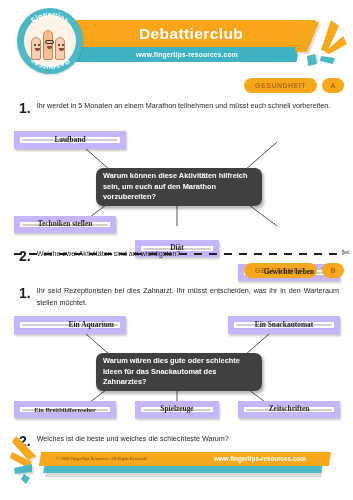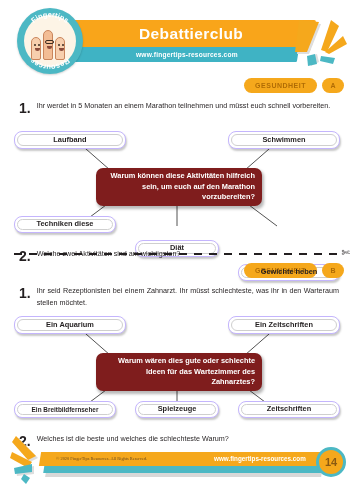--- a/index.html
+++ b/index.html
@@ -103,45 +103,46 @@
     font-size:7.2px; color:#231f20; line-height:1.65;
     text-align:justify; flex:1;
   }
 
   
   .map { position:absolute; left:0; width:353px; }
 
   .node {
     position:absolute;
     background:#ffffff;
-    border:1px solid #c4b5fd;
-    border-radius:8px;
+    border:6px solid #c4b5fd;
+    border-radius:0;
     box-shadow: 1px 2px 2px rgba(0,0,0,.22);
     display:flex; align-items:center; justify-content:center;
     text-align:center;
+    font-family:Liberation Serif, serif;
   }
   .node::before {
     content:"";
     position:absolute; left:2px; top:2px; right:2px; bottom:2px;
     border:1px solid #cfcfcf; border-radius:8px;
     pointer-events:none;
   }
   .node span {
     position:relative; z-index:1;
     font-size:7.4px; font-weight:bold; color:#231f20;
     line-height:1.15; padding:0 6px;
   }
 
   .center-box {
     position:absolute;
-    background:#7f1d1d;
+    background:#404040;
     border-radius:7px;
     box-shadow: 1.5px 2.5px 3px rgba(0,0,0,.28);
     display:flex; align-items:center; justify-content:center;
-    text-align:right;
+    text-align:left;
   }
   .center-box span {
     color:#ffffff; font-size:7.4px; font-weight:600; line-height:1.45;
     padding:0 7px;
   }
 
   .connector { position:absolute; left:0; top:0; width:353px; height:100%; }
 
   
   .cutline { position:absolute; left:14px; top:253px; width:325px; height:2px; }
@@ -254,30 +255,27 @@
         <line x1="78" y1="16" x2="110" y2="44" stroke="#404040" stroke-width="0.9"></line>
         <line x1="277" y1="16" x2="245" y2="44" stroke="#404040" stroke-width="0.9"></line>
         <line x1="110" y1="76" x2="78" y2="100" stroke="#404040" stroke-width="0.9"></line>
         <line x1="177" y1="80" x2="177" y2="100" stroke="#404040" stroke-width="0.9"></line>
         <line x1="245" y1="76" x2="277" y2="100" stroke="#404040" stroke-width="0.9"></line>
       </svg>
 
       <div class="node" style="left:14px;  top:5px;  width:112px; height:18px;">
         <span>Laufband</span>
       </div>
-      <div class="node" style="left:228px; top:5px;  width:112px; height:18px;">
-        <span>Schwimmen</span>
-      </div>
 
       <div class="center-box" style="left:96px; top:42px; width:166px; height:38px;">
         <span>Warum können diese Aktivitäten hilfreich sein, um euch auf den Marathon vorzubereiten?</span>
       </div>
 
       <div class="node" style="left:14px;  top:90px; width:102px; height:17px;">
-        <span>Techniken diese</span>
+        <span>Techniken stellen</span>
       </div>
       <div class="node" style="left:135px; top:90px; width:84px;  height:17px;margin-top:24px;">
         <span>Diät</span>
       </div>
       <div class="node" style="left:238px; top:90px; width:102px; height:17px;margin-top:48px;">
         <span>Gewichte heben</span>
       </div>
     </div>
 
     <div class="qline" style="top:170px;">
@@ -293,41 +291,41 @@
 
   <div class="section sec2">
 
     <div class="badge-row">
       <div class="pill-topic">GESUNDHEIT</div>
       <div class="pill-letter">B</div>
     </div>
 
     <div class="qline" style="top:22px;">
       <div class="qnum">1.</div>
-      <div class="qtext">Ihr seid Rezeptionisten bei einem Zahnarzt. Ihr müsst schlechteste, was ihr in den Warteraum stellen möchtet.</div>
+      <div class="qtext">Ihr seid Rezeptionisten bei dies Zahnarzt. Ihr müsst entscheiden, was ihr in den Warteraum stellen möchtet.</div>
     </div>
 
     <div class="map" style="top:48px; height:120px;">
       <svg class="connector" viewBox="0 0 353 120" preserveAspectRatio="none">
         <line x1="78" y1="16" x2="110" y2="44" stroke="#404040" stroke-width="0.9"></line>
         <line x1="277" y1="16" x2="245" y2="44" stroke="#404040" stroke-width="0.9"></line>
         <line x1="110" y1="76" x2="78" y2="100" stroke="#404040" stroke-width="0.9"></line>
         <line x1="177" y1="80" x2="177" y2="100" stroke="#404040" stroke-width="0.9"></line>
         <line x1="245" y1="76" x2="277" y2="100" stroke="#404040" stroke-width="0.9"></line>
       </svg>
 
-      <div class="node" style="left:14px;  top:5px;  width:112px; height:18px;">
+      <div class="node" style="left:14px;  top:5px;  width:112px; height:18px;justify-content:flex-end;">
         <span>Ein Aquarium</span>
       </div>
       <div class="node" style="left:228px; top:5px;  width:112px; height:18px;">
-        <span>Ein Zeitschriften</span>
+        <span>Ein Snackautomat</span>
       </div>
 
       <div class="center-box" style="left:96px; top:42px; width:166px; height:38px;">
-        <span>Warum wären dies gute oder schlechte Ideen für das Wartezimmer des Zahnarztes?</span>
+        <span>Warum wären dies gute oder schlechte Ideen für das Snackautomat des Zahnarztes?</span>
       </div>
 
       <div class="node" style="left:14px;  top:90px; width:102px; height:17px;">
         <span style="font-size:6.4px;">Ein Breitbildfernseher</span>
       </div>
       <div class="node" style="left:238px; top:90px; width:102px; height:17px;">
         <span>Zeitschriften</span>
       </div>
       <div class="node" style="left:135px; top:90px; width:84px;  height:17px;">
         <span>Spielzeuge</span>
@@ -347,16 +345,15 @@
       <polygon points="6,18 26,28 22,34 4,24" fill="#f5a81c"></polygon>
       <polygon points="10,36 28,32 28,40 11,42" fill="#dedede"></polygon>
       <polygon points="8,34 26,30 26,38 9,40" fill="#4cb8c4"></polygon>
       <polygon points="18,40 24,44 20,50 15,45" fill="#4cb8c4"></polygon>
     </svg>
     <div class="foot-shadow" style="top:26px;"></div>
     <div class="foot-teal" style="top:23px;"></div>
     <div class="foot-orange" style="top:12px;"></div>
     <div class="foot-copy" style="top:16px;">© 2020 FingerTips Resources.  All Rights Reserved.</div>
     <div class="foot-url" style="top:15px;">www.fingertips-resources.com</div>
-    <div class="page-num" style="top:7px;">14</div>
   </div>
 
 </div>
 
 </body></html>

